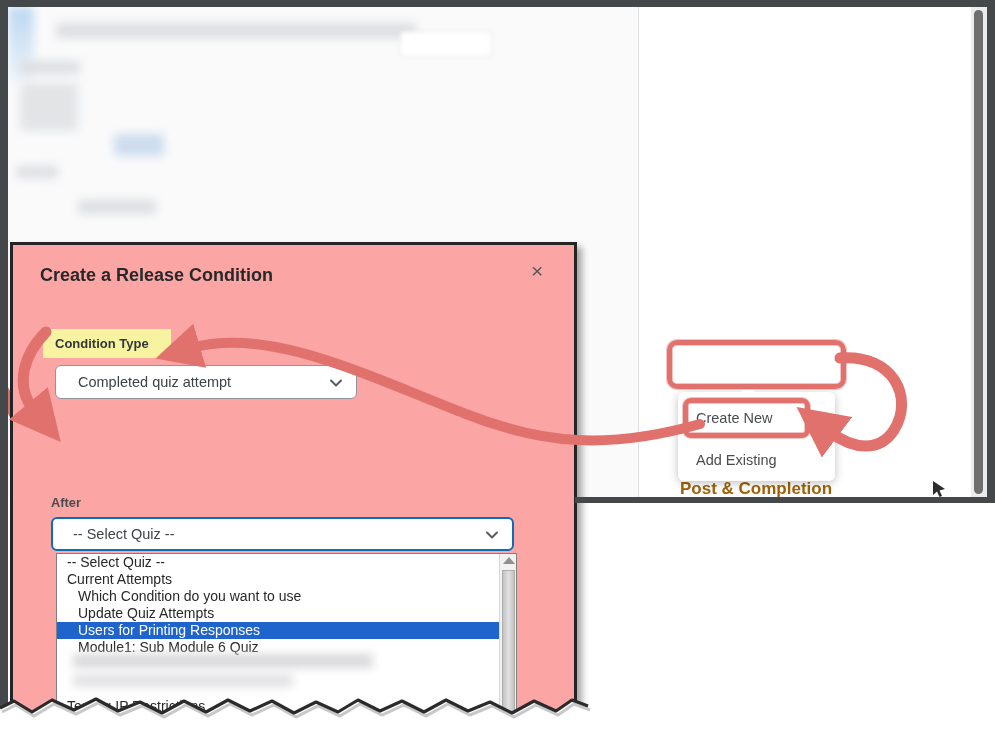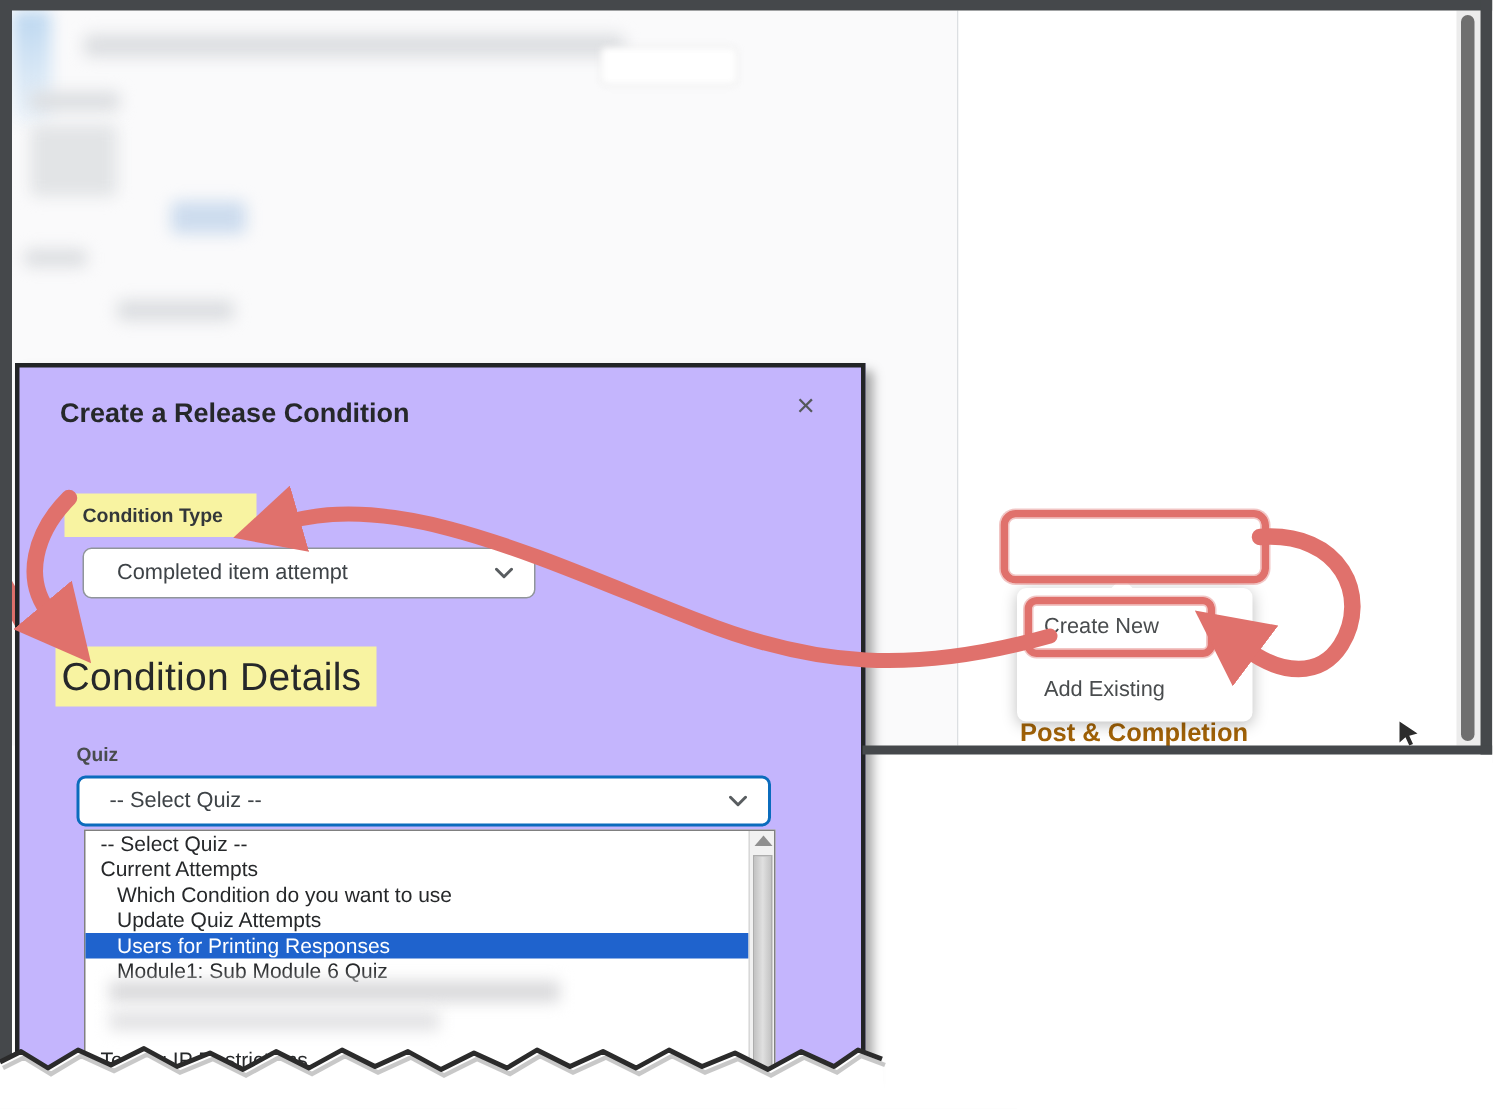--- a/index.html
+++ b/index.html
@@ -64,21 +64,21 @@
   .post-card { position:absolute; left:660px; top:473px; width:294px; height:26px; background:#fff;
     border-radius:8px 8px 0 0; z-index:6; }
   .post-title { position:absolute; left:20px; top:6px; font-size:17px; font-weight:700; color:#a16207; }
 
   
   .red-box { position:absolute; border:5px solid #e0716c; border-radius:10px; z-index:45; box-shadow:0 0 0 1px rgba(214,90,85,.35), inset 0 0 0 1px rgba(214,90,85,.35); }
   .rb-add    { left:667px; top:340px; width:179px; height:49px; }
   .rb-create { left:683px; top:398px; width:127px; height:40px; border-radius:8px; }
 
   
-  .modal { position:absolute; left:10px; top:242px; width:567px; height:478px; background:#c4b5fd;
+  .modal { position:absolute; left:10px; top:242px; width:567px; height:478px; background:#fca5a5;
     border:3px solid #222426; box-shadow:5px 5px 7px rgba(0,0,0,.35); z-index:20; }
   .modal-title { position:absolute; left:27px; top:20px; font-size:18px; font-weight:700; color:#26282a; }
   .modal-close { position:absolute; left:518px; top:14px; font-size:21px; font-weight:400; color:#54585a; cursor:pointer; }
   .modal-sub { position:absolute; left:27px; top:53px; font-size:15px; color:#3f4447; }
 
   .hl { background:#f8f3a1; }
   .cond-type-label { position:absolute; left:30px; top:84px; width:128px; height:29px;
     display:flex; align-items:center; padding-left:12px; font-size:13px; font-weight:700; color:#33373a; }
   .select-box { position:absolute; background:#fff; border:1px solid #90959a; border-radius:6px;
     display:flex; align-items:center; justify-content:space-between; font-size:14.5px; color:#3e4347; cursor:pointer; }
@@ -210,31 +210,30 @@
   <svg class="under-svg">
     <line x1="-8" y1="372" x2="28" y2="436" stroke="#e0716c" stroke-width="13" stroke-linecap="round"></line>
   </svg>
 
   <div class="modal">
     <div class="modal-title">Create a Release Condition</div>
     <div class="modal-close">×</div>
 
     <div class="cond-type-label hl">Condition Type</div>
     <div class="select-box sel-type">
-      <span>Completed item attempt</span>
+      <span>Completed quiz attempt</span>
       <span class="chev">
         <svg width="12" height="8" viewBox="0 0 12 8">
             <polyline points="1,1.5 6,6.5 11,1.5" fill="none" stroke="#595d60" stroke-width="2" stroke-linecap="round" stroke-linejoin="round"></polyline>
           </svg>
       </span>
     </div>
 
-    <div class="details-heading hl">Condition Details</div>
-
-    <div class="quiz-label">Quiz</div>
+
+    <div class="quiz-label">After</div>
     <div class="select-box sel-quiz">
       <span>-- Select Quiz --</span>
       <span class="chev">
         <svg width="12" height="8" viewBox="0 0 12 8">
             <polyline points="1,1.5 6,6.5 11,1.5" fill="none" stroke="#595d60" stroke-width="2" stroke-linecap="round" stroke-linejoin="round"></polyline>
           </svg>
       </span>
     </div>
 
     <div class="quiz-list">

